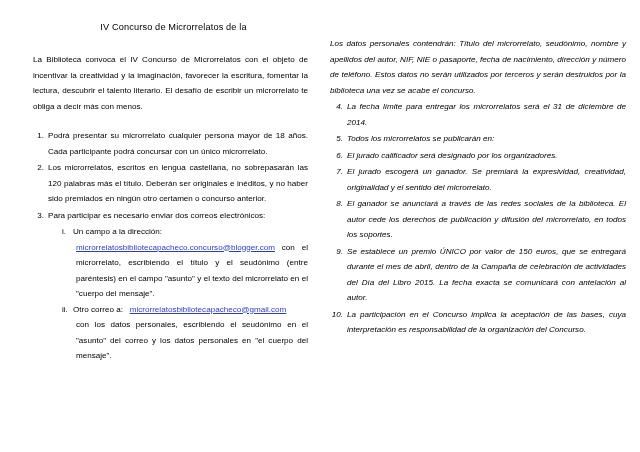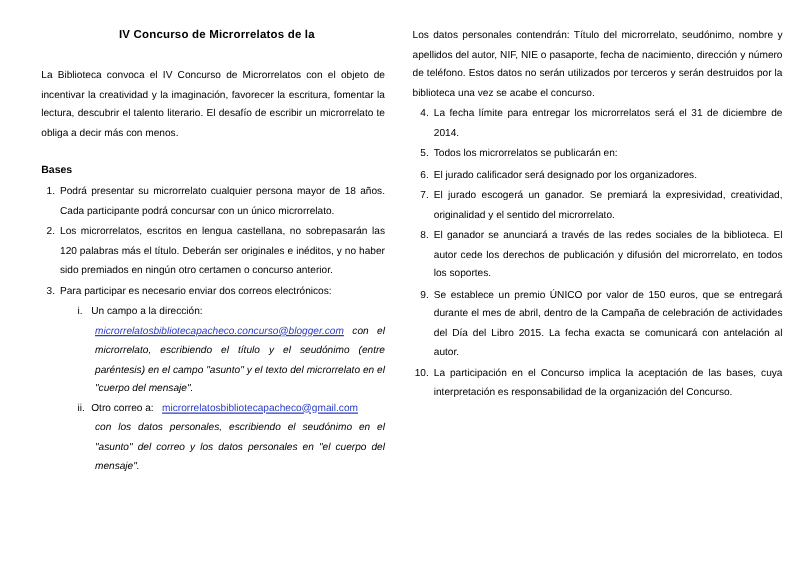--- a/index.html
+++ b/index.html
@@ -30,29 +30,30 @@
   }
   .col {
     box-sizing: border-box;
   }
   .col-left {
     width: 322px;
     padding: 18px 14px 0 33px;
   }
   .col-right {
     width: 318px;
-    padding: 20px 14px 0 8px;
+    padding: 36px 14px 0 8px;
+    font-style: italic;
   }
 
   .title-block {
     text-align: center;
     margin-bottom: 16px;
   }
   .title-line {
-    font-weight: bold;
+    font-weight: normal;
     font-size: 9.2px;
     line-height: 18px;
     letter-spacing: 0.15px;
     white-space: nowrap;
   }
   .title-line-1 { padding-left: 6px; }
   .title-line-2 { padding-left: 0px; }
 
   .para {
     font-size: 8.1px;
@@ -124,21 +125,20 @@
     text-align: justify;
     text-justify: inter-word;
   }
   .subitem-body.nojust { text-align: left; }
   .sub-indent-block {
     font-size: 8.1px;
     line-height: 15.5px;
     text-align: justify;
     text-justify: inter-word;
     padding-left: 14px;
-    font-style: italic;
   }
 
   a.link, .link {
     color: #2a3cc4;
     text-decoration: underline;
     word-break: break-all;
   }
   .url-line {
     font-size: 8.1px;
     line-height: 15.5px;
@@ -156,21 +156,20 @@
   <div class="columns">
 
     <div class="col col-left">
 
       <div class="title-block">
         <div class="title-line title-line-1">IV Concurso de Microrrelatos de la</div>
       </div>
 
       <p class="para para-intro">La Biblioteca convoca el IV Concurso de Microrrelatos con el objeto de  incentivar la creatividad y la imaginación, favorecer la escritura, fomentar la lectura, descubrir el talento literario. El desafío de escribir un microrrelato te obliga a decir más con menos.</p>
 
-      <div class="heading-bases">Bases</div>
 
       <ol class="numlist">
 
         <li class="item">
           <span class="item-num num-w1">1.</span>
           <span class="item-body">Podrá presentar su microrrelato cualquier persona mayor de 18 años. Cada participante podrá concursar con un único microrrelato.</span>
         </li>
 
         <li class="item">
           <span class="item-num num-w1">2.</span>

